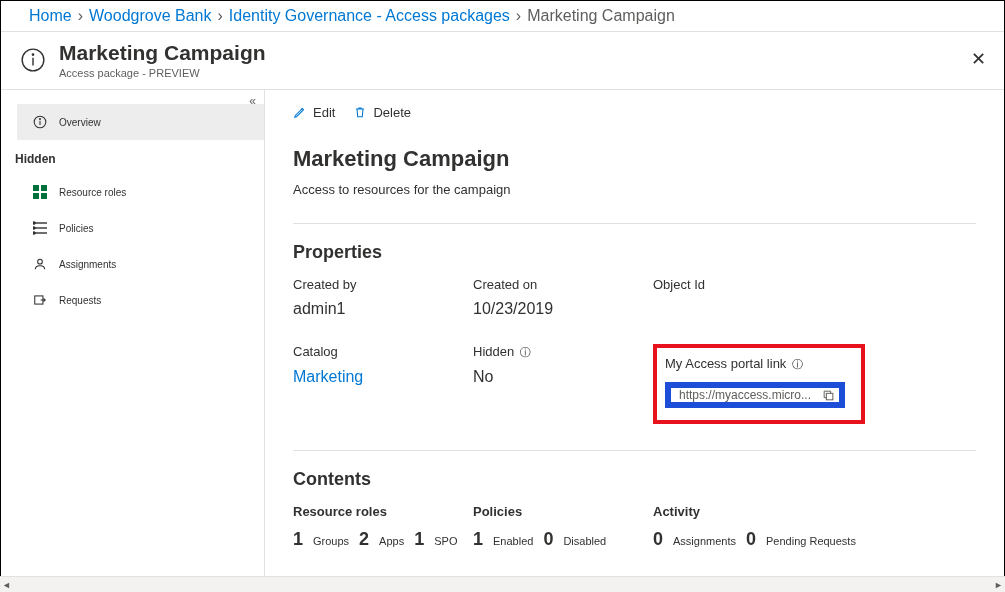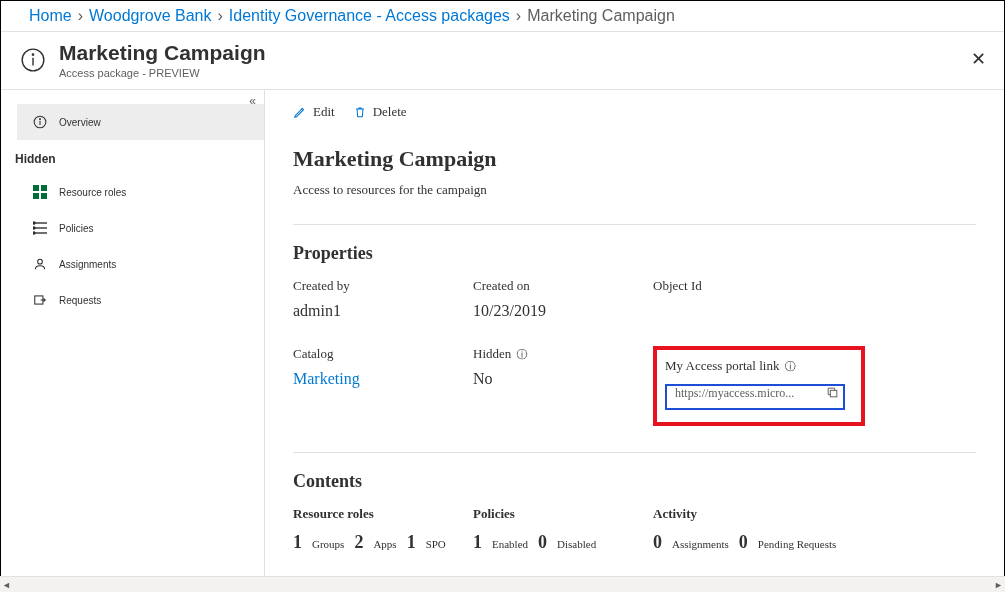--- a/index.html
+++ b/index.html
@@ -18,36 +18,36 @@
 
     .body { display: flex; height: calc(100% - 100px); border-top: 1px solid #e1e1e1; }
 
     .sidebar { width: 264px; min-width: 264px; border-right: 1px solid #e1e1e1; position: relative; }
     .collapse { position: absolute; right: 8px; top: 4px; font-size: 12px; color: #605e5c; cursor: pointer; }
     .nav-item { display: flex; align-items: center; height: 36px; padding: 0 14px; cursor: pointer; font-size: 10px; margin-left: 16px; }
     .nav-item.selected { background: #ededed; }
     .nav-item .ico { width: 18px; margin-right: 10px; display: flex; align-items: center; justify-content: center; }
     .nav-heading { font-size: 12px; font-weight: 600; padding: 12px 14px 8px; color: #323130; }
 
-    .main { flex: 1; padding: 0 28px 26px; overflow: auto; font-family: Liberation Serif, serif; }
+    .main { flex: 1; padding: 0 28px 26px; overflow: auto; }
     .toolbar { display: flex; align-items: center; height: 40px; gap: 18px; margin-top: 2px; }
     .tb-btn { display: flex; align-items: center; gap: 6px; color: #323130; cursor: pointer; font-size: 13px; }
     .tb-btn svg { color: #0078d4; }
 
     .main h2 { font-size: 22px; font-weight: 700; margin-top: 14px; }
     .desc { font-size: 13px; color: #323130; margin-top: 10px; }
 
     .section-rule { border-top: 1px solid #e1e1e1; margin-top: 26px; padding-top: 18px; }
     .section-title { font-size: 18px; font-weight: 700; margin-bottom: 14px; }
 
     .prop-grid { display: grid; grid-template-columns: 180px 180px 220px; row-gap: 8px; }
     .prop-label { color: #323130; font-size: 13px; }
     .prop-val { font-size: 16px; }
 
-    .copy-field { display: flex; align-items: flex-start; border: 2px solid #1d4ed8; height: 26px; width: 180px; padding: 0 4px 0 8px; gap: 6px; }
+    .copy-field { display: flex; align-items: center; border: 6px solid #1d4ed8; height: 26px; width: 180px; padding: 0 4px 0 8px; gap: 6px; }
     .copy-field span { flex: 1; white-space: nowrap; overflow: hidden; text-overflow: ellipsis; font-size: 12px; color: #605e5c; }
     .highlight { border: 4px solid #e8121f; padding: 8px 16px 12px 8px; display: inline-block; }
 
     .contents-grid { display: grid; grid-template-columns: 180px 180px 260px; }
     .contents-head { font-size: 13px; font-weight: 700; margin-bottom: 10px; }
     .count-row { display: flex; align-items: baseline; gap: 10px; }
     .count-row .n { font-size: 18px; font-weight: 700; }
     .count-row .lbl { font-size: 11px; }
 
     .scrollbar { position: absolute; bottom: 0; left: 0; right: 0; height: 16px; background: #f3f2f1; border-top: 1px solid #e1e1e1; display: flex; align-items: center; justify-content: space-between; padding: 0 2px; }

